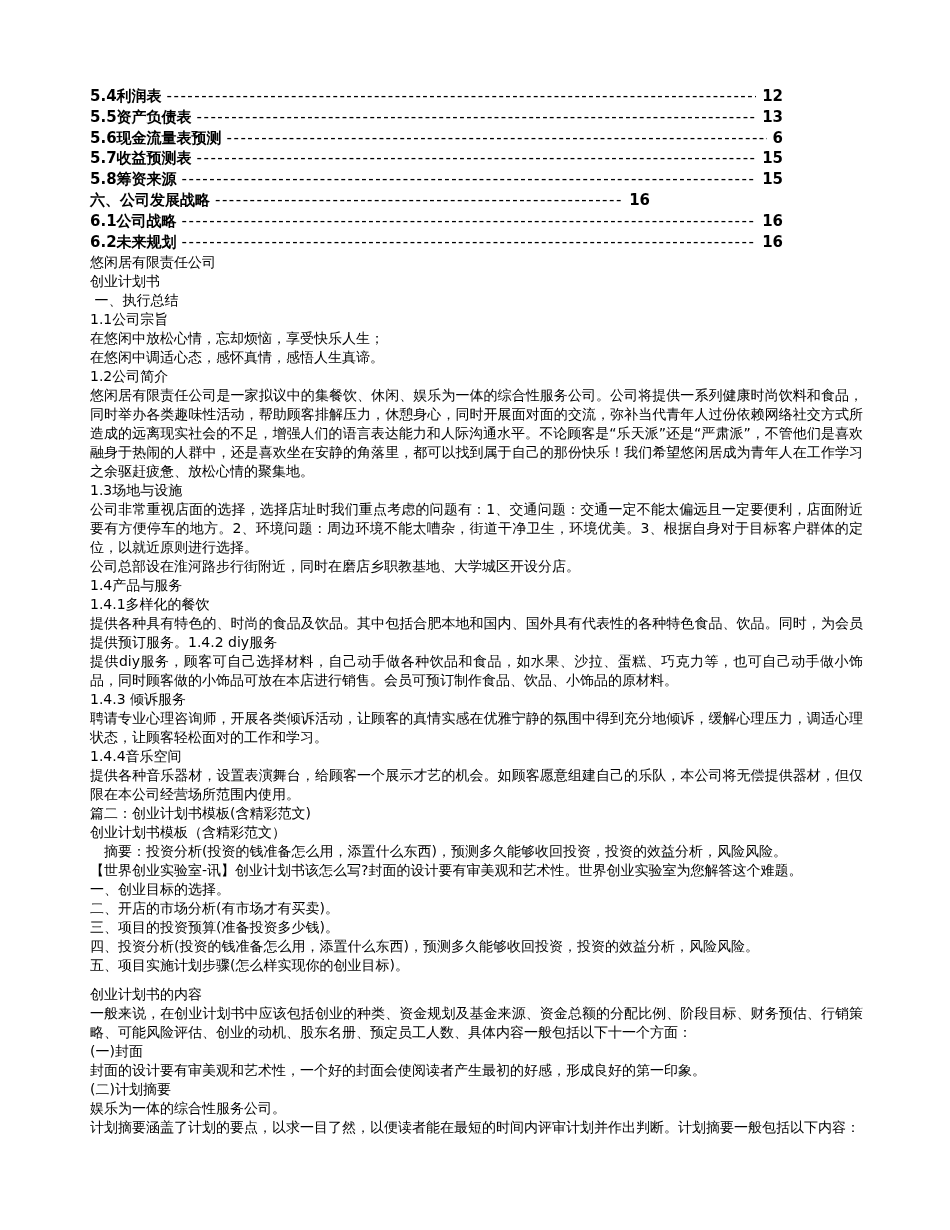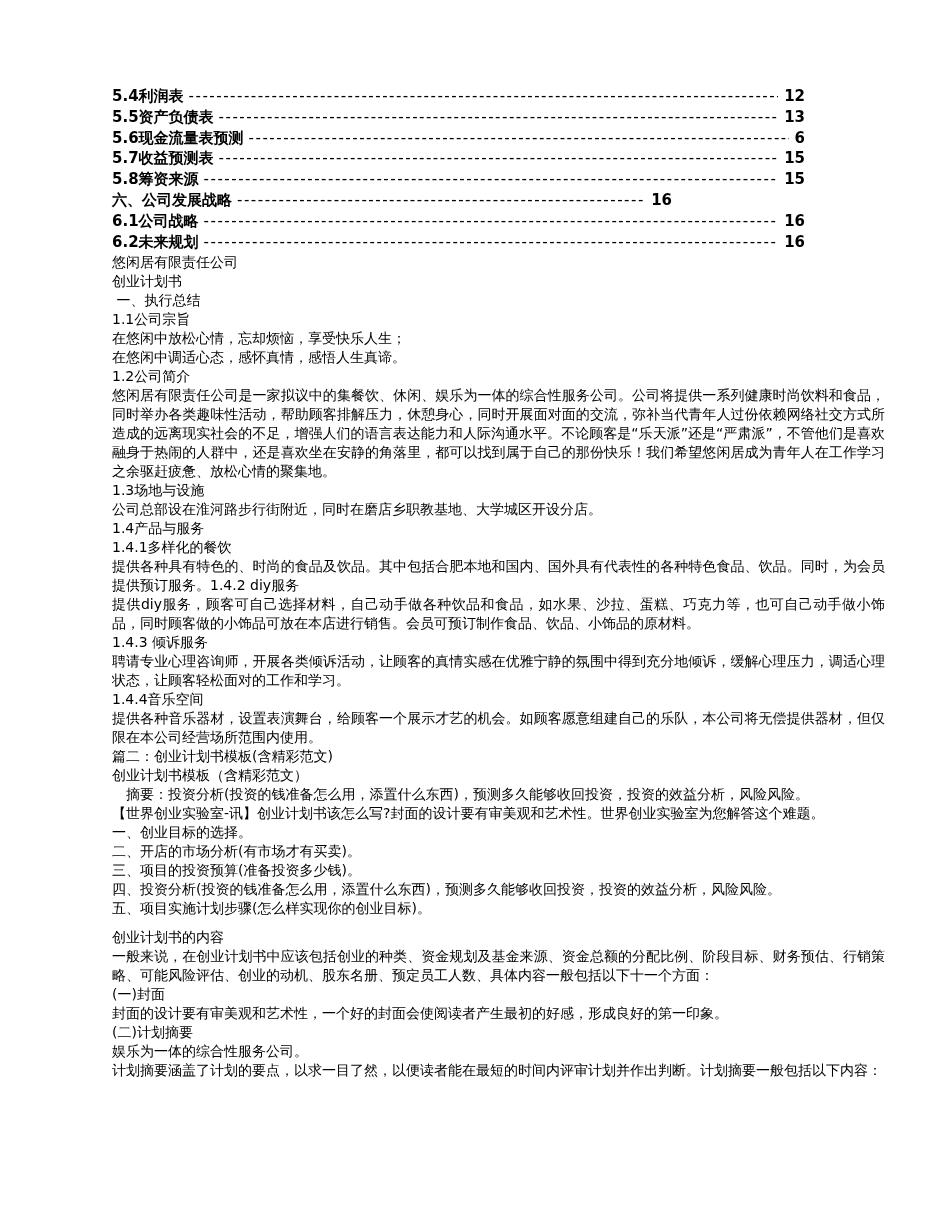--- a/index.html
+++ b/index.html
@@ -12,21 +12,20 @@
     height: 1230px;
     overflow: hidden;
     color: #000000;
     font-family: "DejaVu Sans", "Liberation Sans", sans-serif;
   }
   .page {
     box-sizing: border-box;
     width: 870px;
     height: 1230px;
     padding: 86px 85px 0 90px;
-    margin-left: 22px;
   }
   
   .toc {
     width: 693px;
   }
   .toc-line {
     display: flex;
     align-items: baseline;
     font-size: 15px;
     line-height: 20.8px;
@@ -127,20 +126,21 @@
   <div class="doc-body">
       <p class="line">悠闲居有限责任公司</p>
       <p class="line">创业计划书</p>
       <p class="line"> 一、执行总结</p>
       <p class="line">1.1公司宗旨</p>
       <p class="line">在悠闲中放松心情，忘却烦恼，享受快乐人生；</p>
       <p class="line">在悠闲中调适心态，感怀真情，感悟人生真谛。</p>
       <p class="line">1.2公司简介</p>
       <p class="line">悠闲居有限责任公司是一家拟议中的集餐饮、休闲、娱乐为一体的综合性服务公司。公司将提供一系列健康时尚饮料和食品，同时举办各类趣味性活动，帮助顾客排解压力，休憩身心，同时开展面对面的交流，弥补当代青年人过份依赖网络社交方式所造成的远离现实社会的不足，增强人们的语言表达能力和人际沟通水平。不论顾客是“乐天派”还是“严肃派”，不管他们是喜欢融身于热闹的人群中，还是喜欢坐在安静的角落里，都可以找到属于自己的那份快乐！我们希望悠闲居成为青年人在工作学习之余驱赶疲惫、放松心情的聚集地。</p>
       <p class="line">1.3场地与设施</p>
+      <p class="line">公司非常重视店面的选择，选择店址时我们重点考虑的问题有：1、交通问题：交通一定不能太偏远且一定要便利，店面附近要有方便停车的地方。2、环境问题：周边环境不能太嘈杂，街道干净卫生，环境优美。3、根据自身对于目标客户群体的定位，以就近原则进行选择。</p>
       <p class="line">公司总部设在淮河路步行街附近，同时在磨店乡职教基地、大学城区开设分店。</p>
       <p class="line">1.4产品与服务</p>
       <p class="line">1.4.1多样化的餐饮</p>
       <p class="line">提供各种具有特色的、时尚的食品及饮品。其中包括合肥本地和国内、国外具有代表性的各种特色食品、饮品。同时，为会员提供预订服务。1.4.2 diy服务</p>
       <p class="line">提供diy服务，顾客可自己选择材料，自己动手做各种饮品和食品，如水果、沙拉、蛋糕、巧克力等，也可自己动手做小饰品，同时顾客做的小饰品可放在本店进行销售。会员可预订制作食品、饮品、小饰品的原材料。</p>
       <p class="line">1.4.3 倾诉服务</p>
       <p class="line">聘请专业心理咨询师，开展各类倾诉活动，让顾客的真情实感在优雅宁静的氛围中得到充分地倾诉，缓解心理压力，调适心理状态，让顾客轻松面对的工作和学习。</p>
       <p class="line">1.4.4音乐空间</p>
       <p class="line">提供各种音乐器材，设置表演舞台，给顾客一个展示才艺的机会。如顾客愿意组建自己的乐队，本公司将无偿提供器材，但仅限在本公司经营场所范围内使用。</p>
       <p class="line">篇二：创业计划书模板(含精彩范文)</p>

